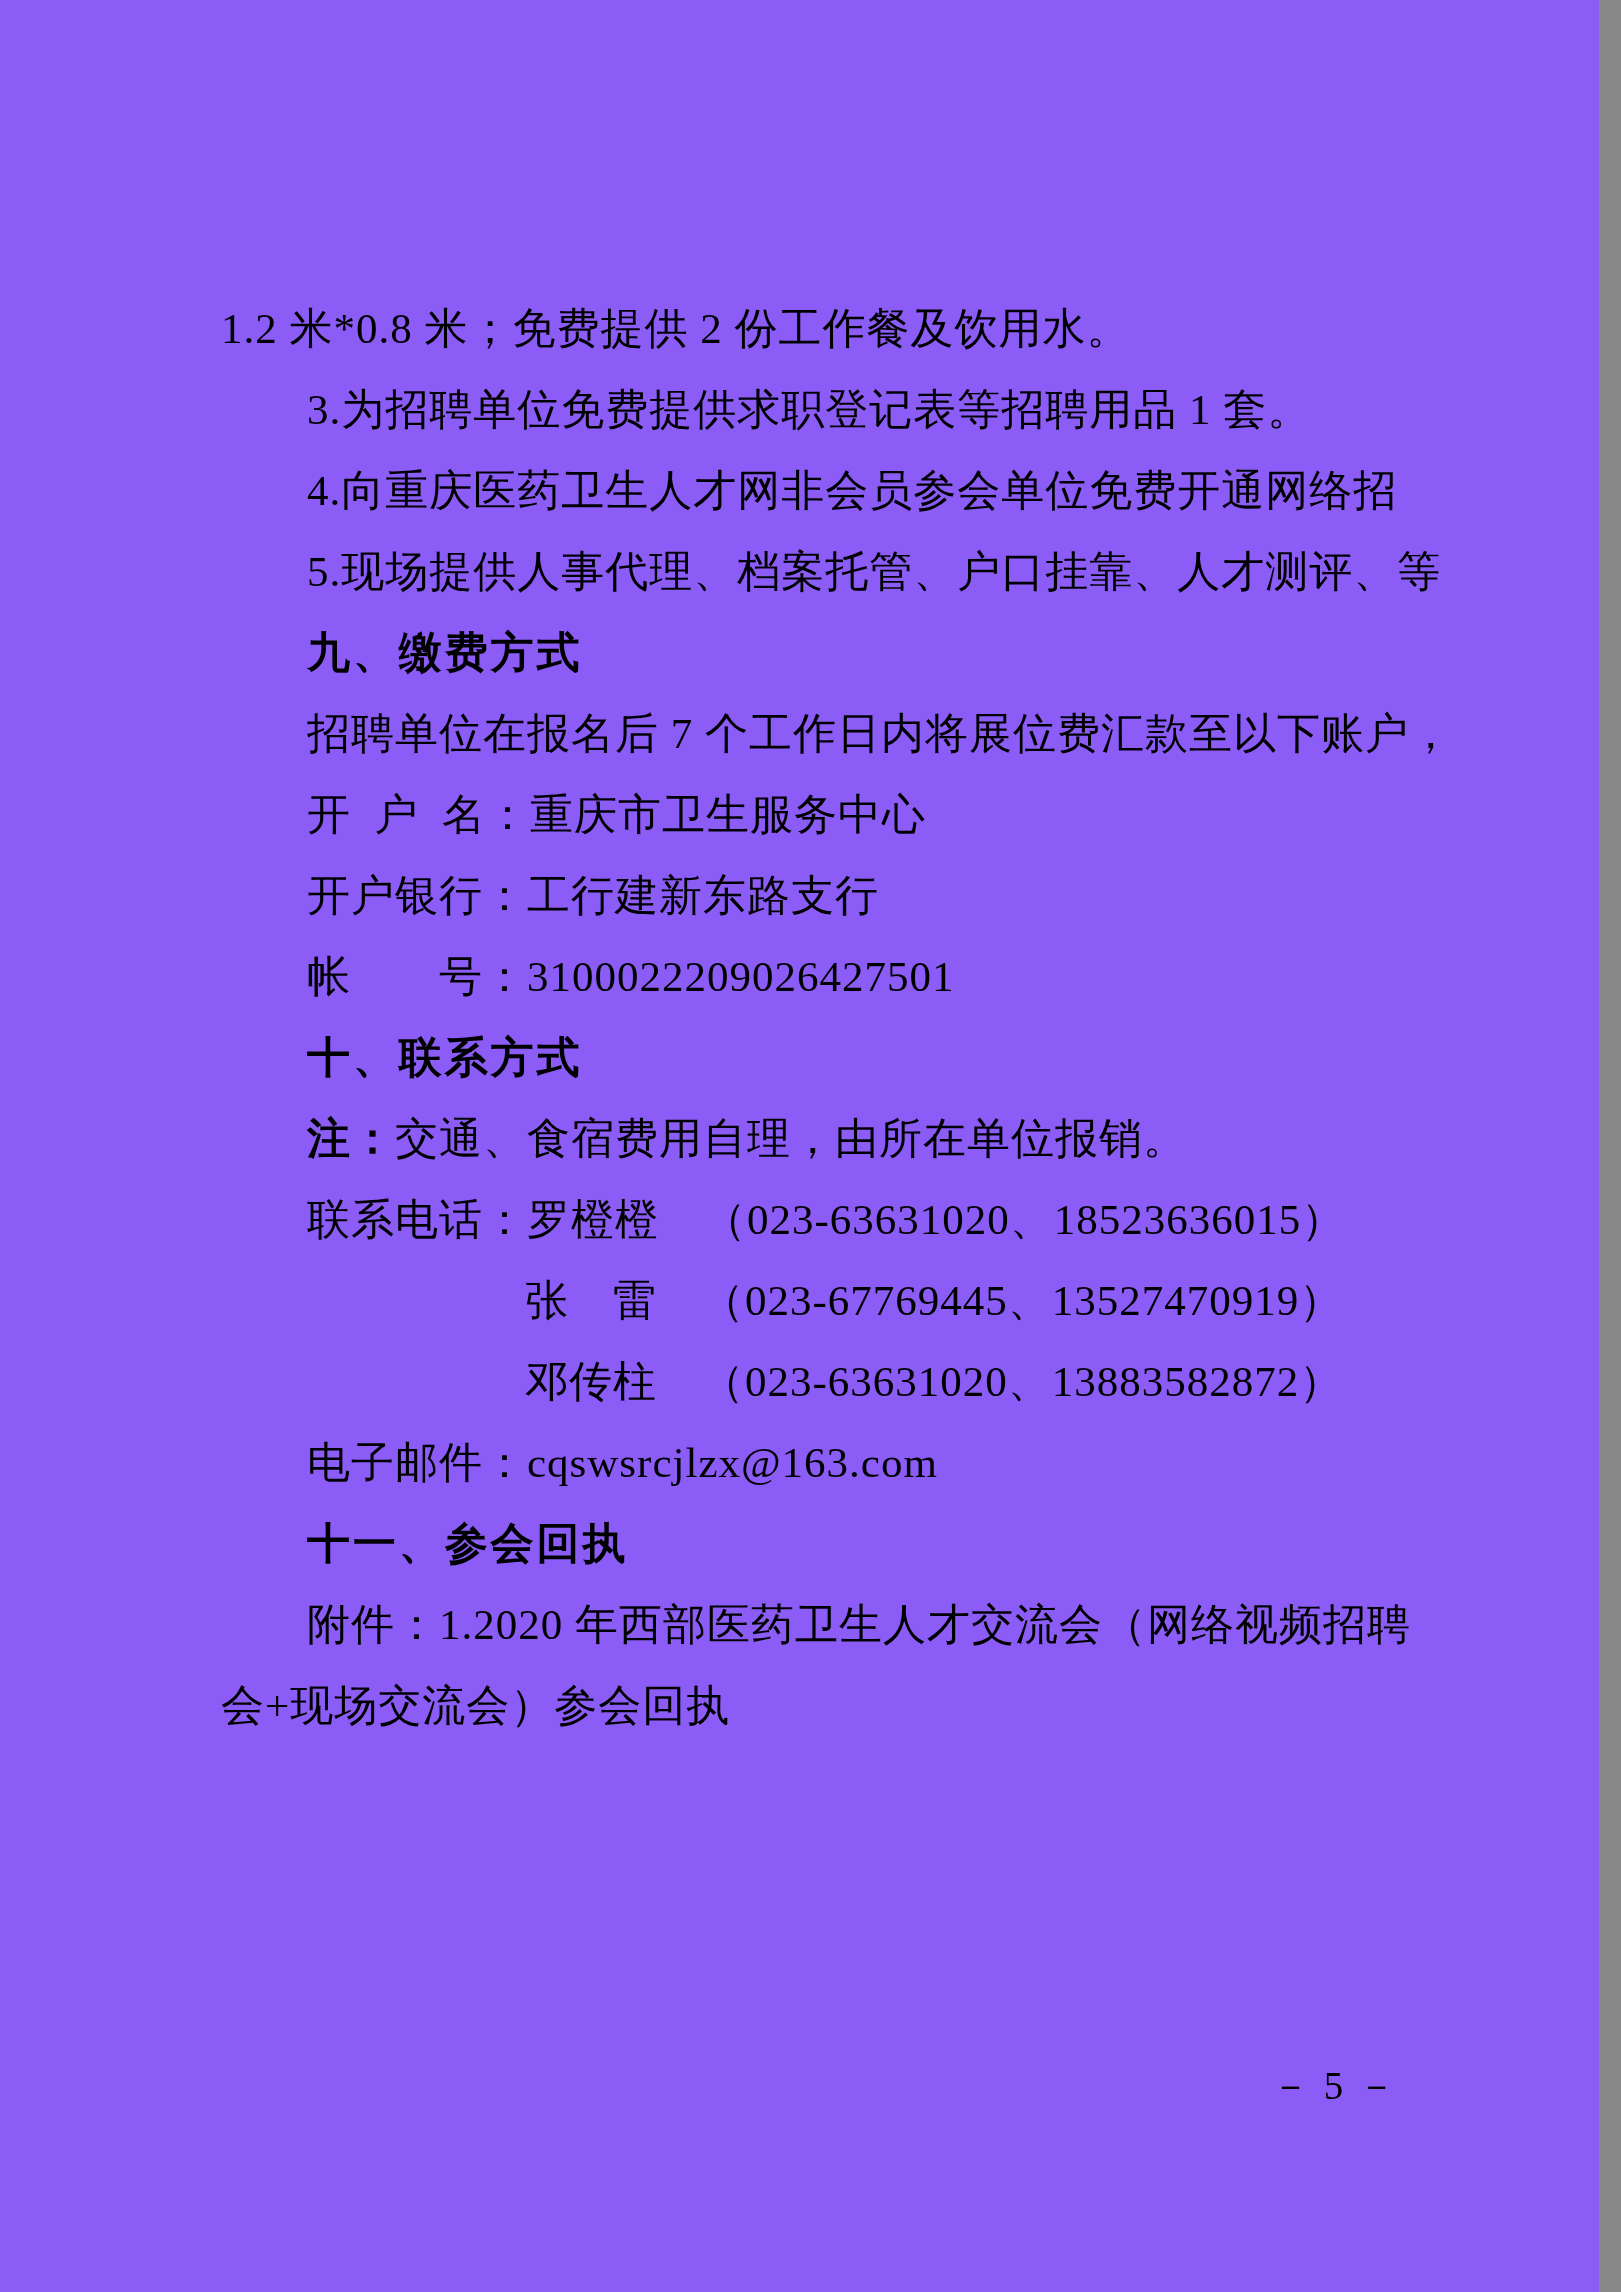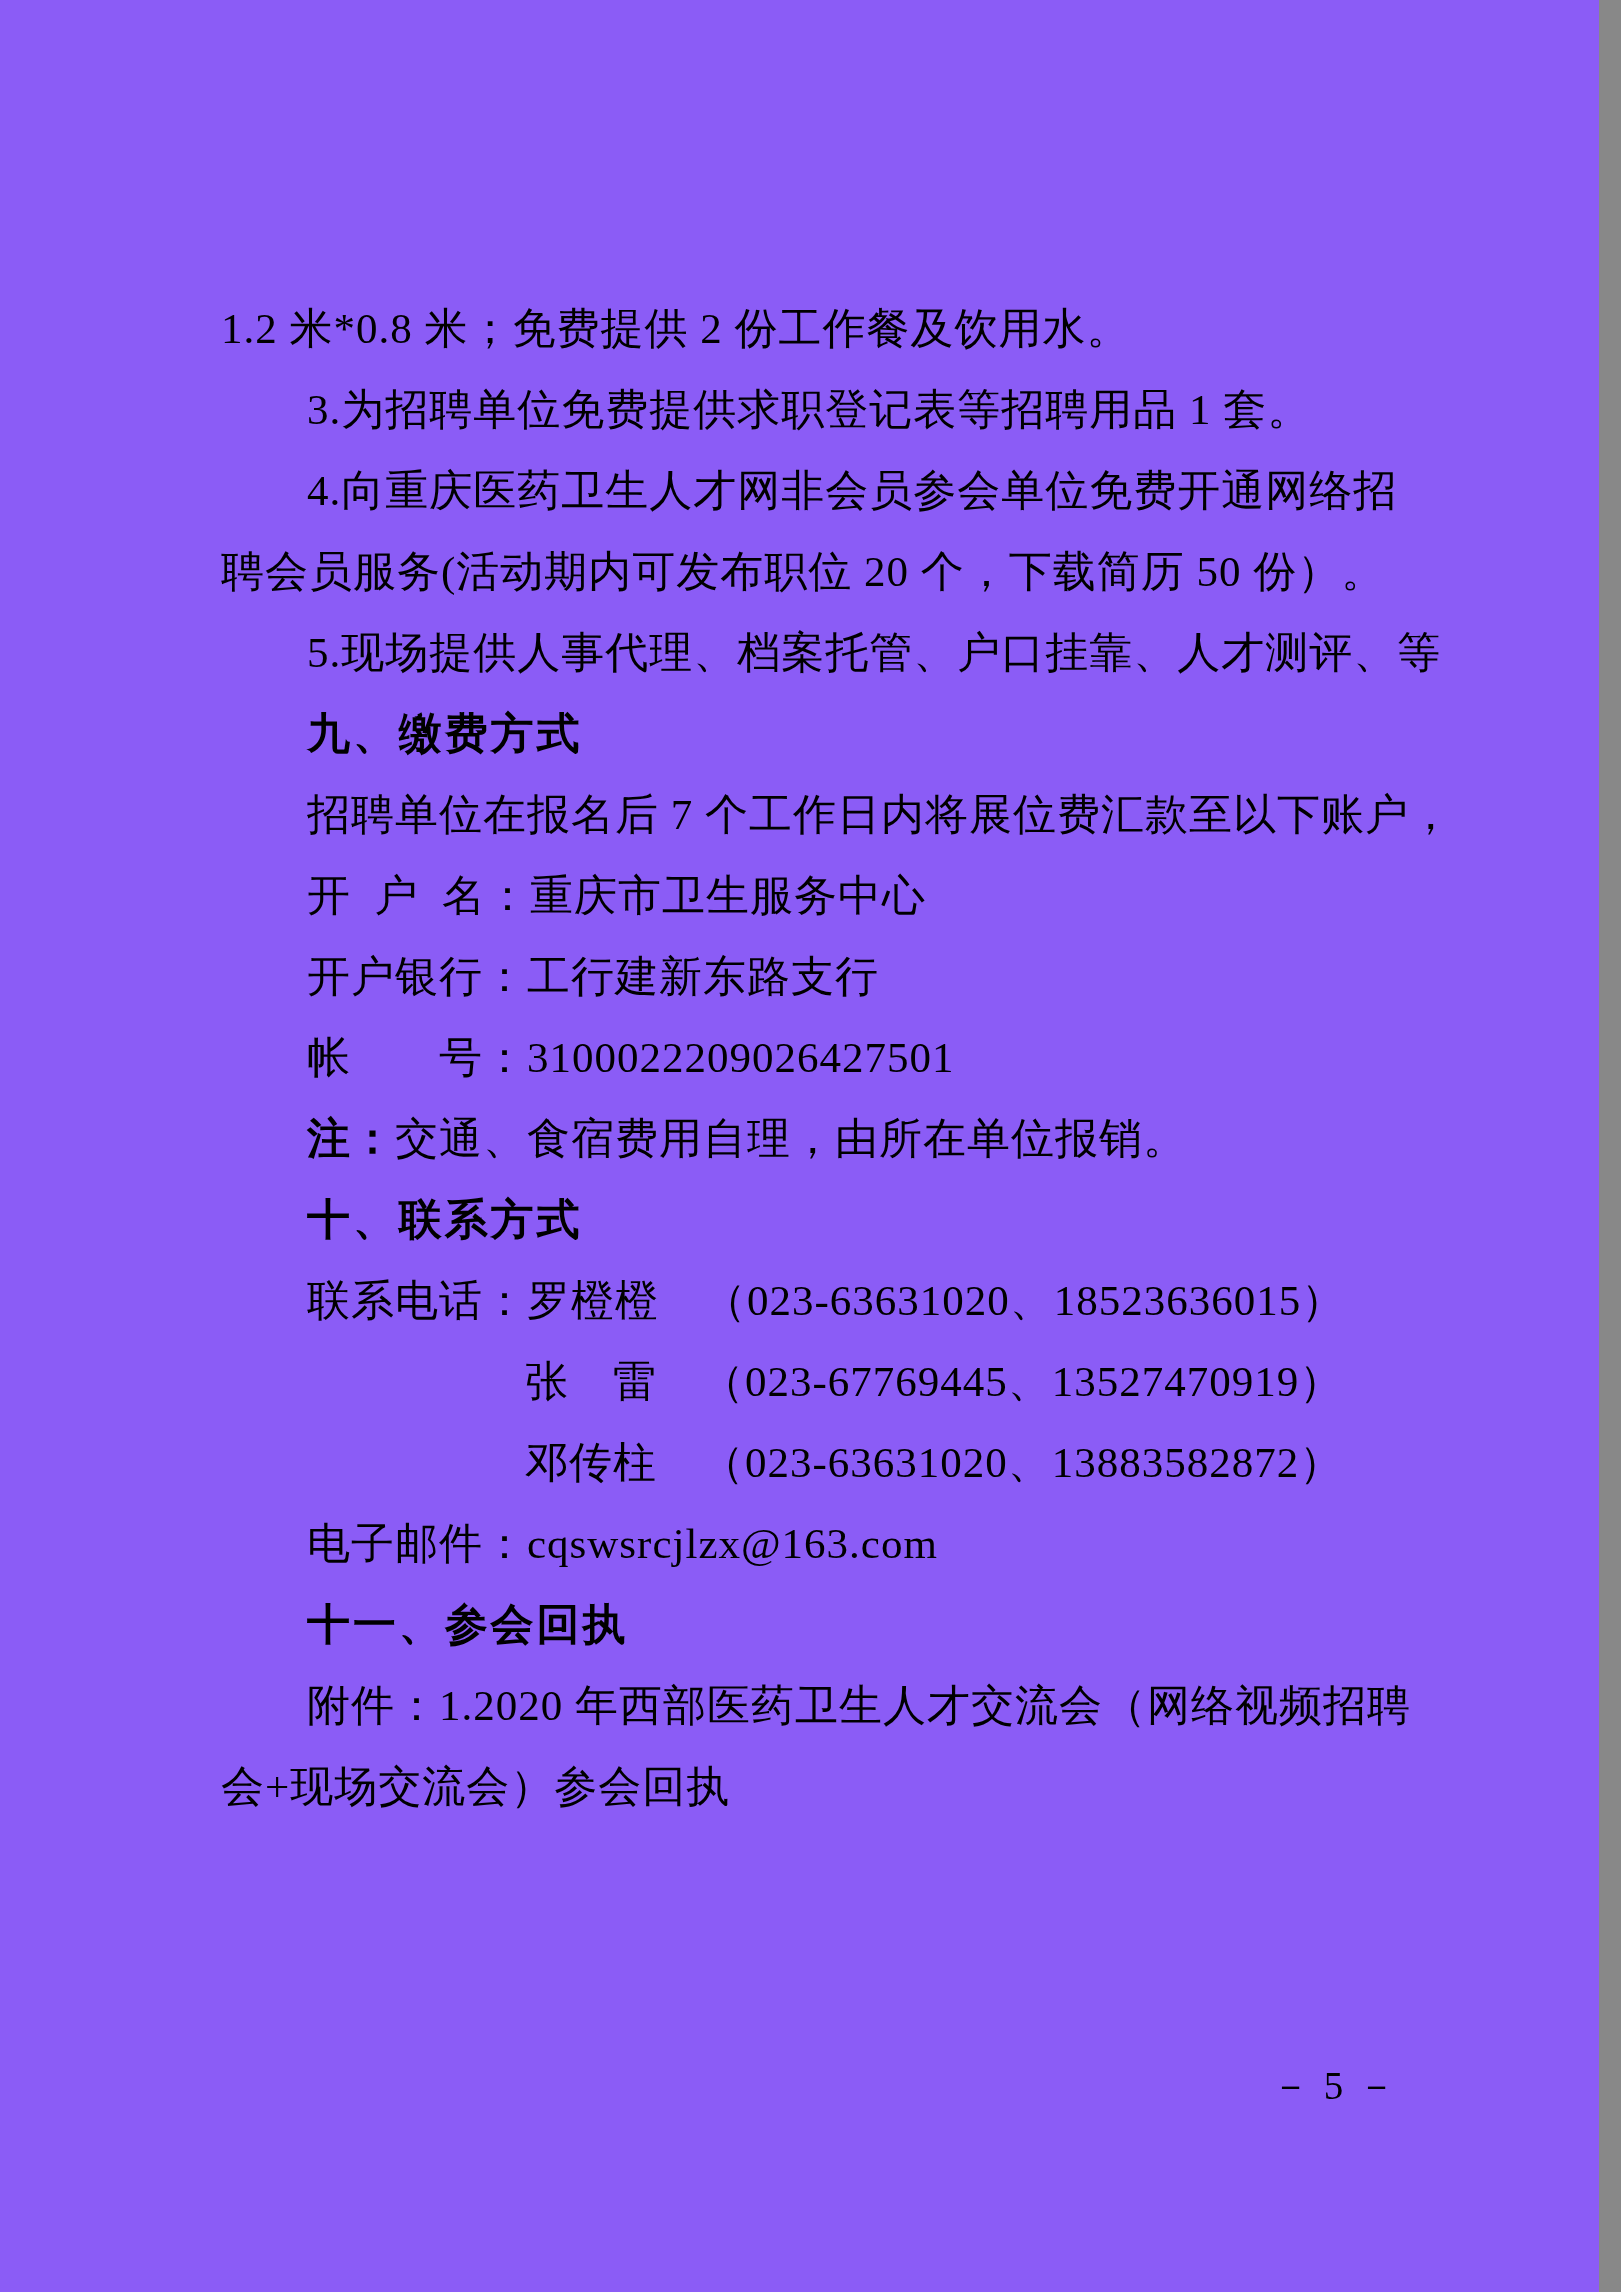--- a/index.html
+++ b/index.html
@@ -54,29 +54,28 @@
   }
 </style>
 </head>
 <body>
 
 <div class="page">
   <div class="content">
     <div class="line">1.2 米*0.8 米；免费提供 2 份工作餐及饮用水。</div>
     <div class="line ind">3.为招聘单位免费提供求职登记表等招聘用品 1 套。</div>
     <div class="line ind">4.向重庆医药卫生人才网非会员参会单位免费开通网络招</div>
-    <div class="line">聘会员服务(活动期内可发布职位 20 个，下载简历 50 份）。</div>
     <div class="line ind">5.现场提供人事代理、档案托管、户口挂靠、人才测评、等</div>
     <div class="line ind heading">九、缴费方式</div>
     <div class="line ind">招聘单位在报名后 7 个工作日内将展位费汇款至以下账户，</div>
     <div class="line ind">开  户  名：重庆市卫生服务中心</div>
     <div class="line ind">开户银行：工行建新东路支行</div>
     <div class="line ind">帐　　号：3100022209026427501</div>
+    <div class="line ind heading">十、联系方式</div>
     <div class="line ind"><span class="bold">注：</span><span>交通、食宿费用自理，由所在单位报销。</span></div>
-    <div class="line ind heading">十、联系方式</div>
     <div class="line ind">联系电话：罗橙橙　（023-63631020、18523636015）</div>
     <div class="line ind7">张　雷　（023-67769445、13527470919）</div>
     <div class="line ind7">邓传柱　（023-63631020、13883582872）</div>
     <div class="line ind">电子邮件：cqswsrcjlzx@163.com</div>
     <div class="line ind heading">十一、参会回执</div>
     <div class="line ind">附件：1.2020 年西部医药卫生人才交流会（网络视频招聘</div>
     <div class="line">会+现场交流会）参会回执</div>
   </div>
 
   <div class="page-number">－ 5 －</div>

